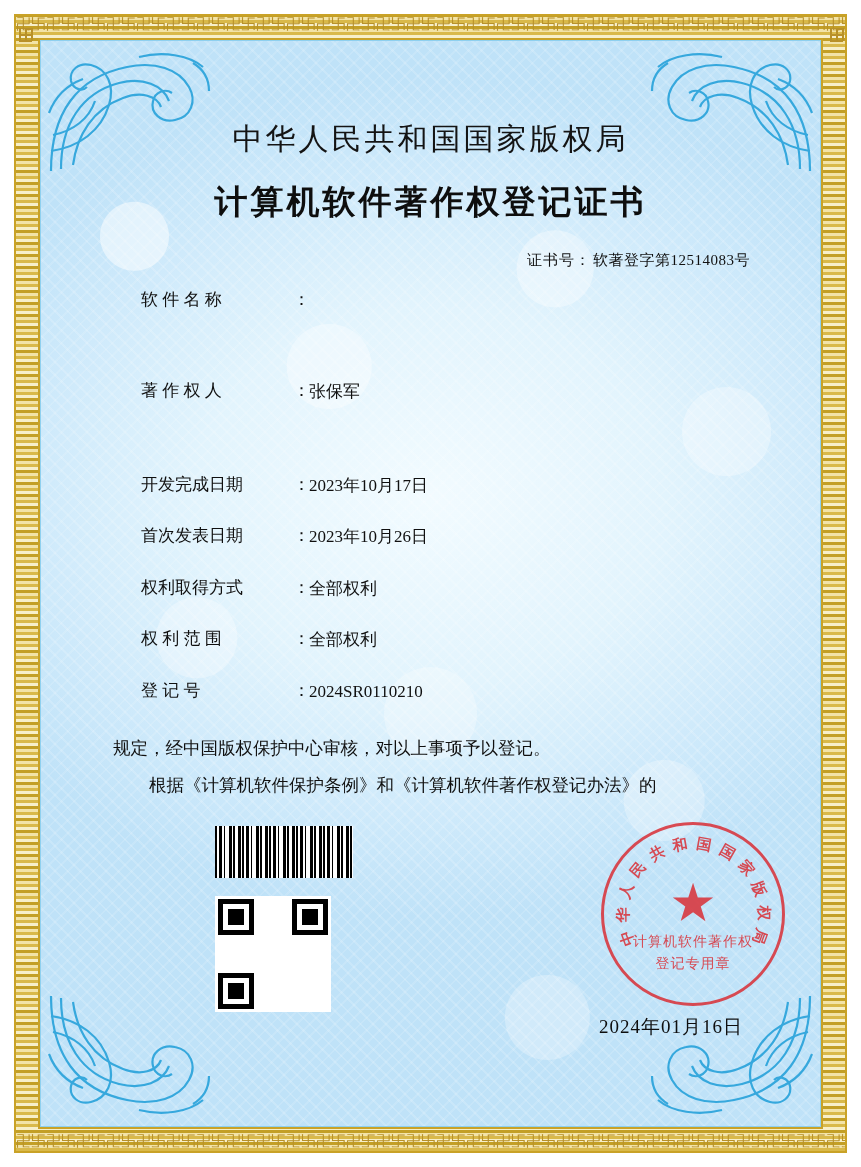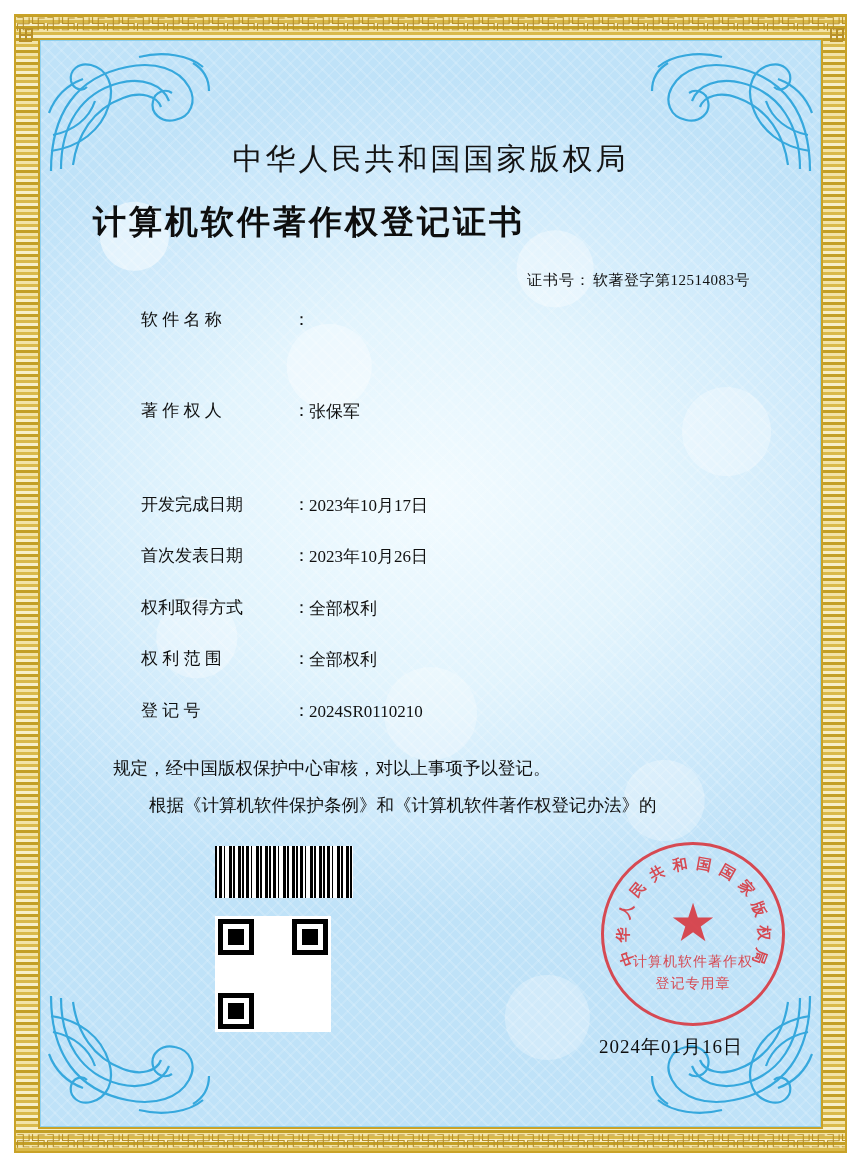--- a/index.html
+++ b/index.html
@@ -108,36 +108,36 @@
   }
   .fl-tl { left: 2px;  top: 2px; }
   .fl-tr { right: 2px; top: 2px; transform: scaleX(-1); }
   .fl-bl { left: 2px;  bottom: 2px; transform: scaleY(-1); }
   .fl-br { right: 2px; bottom: 2px; transform: scale(-1,-1); }
 
   
   .content {
     position: relative;
     z-index: 3;
-    padding: 80px 52px 0 52px;
+    padding: 60px 52px 0 52px;
     box-sizing: border-box;
     height: 100%;
   }
 
   .title-main {
     text-align: center;
     font-size: 30px;
     letter-spacing: 3px;
     color: #141414;
     font-weight: 400;
     margin-top: 18px;
     font-family: "DejaVu Serif", "Liberation Serif", serif;
   }
   .title-sub {
-    text-align: left;
+    text-align: center;
     font-size: 33px;
     font-weight: 700;
     letter-spacing: 3px;
     color: #0e0e0e;
     margin-top: 20px;
     font-family: "DejaVu Serif", "Liberation Serif", serif;
   }
 
   .cert-no {
     text-align: right;

